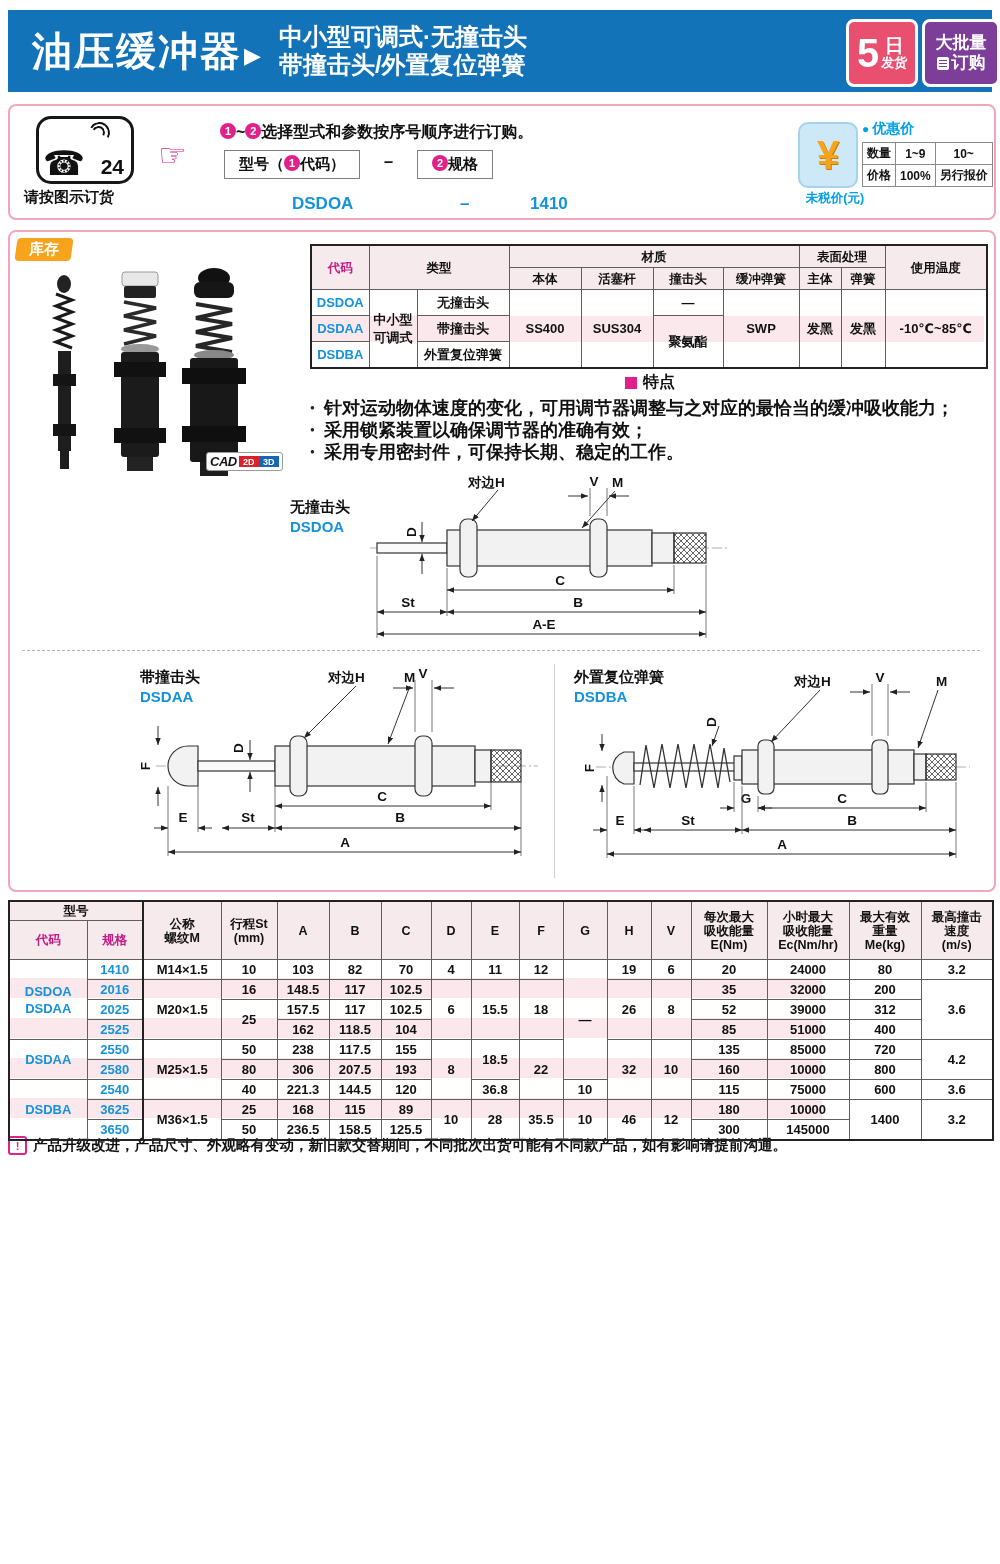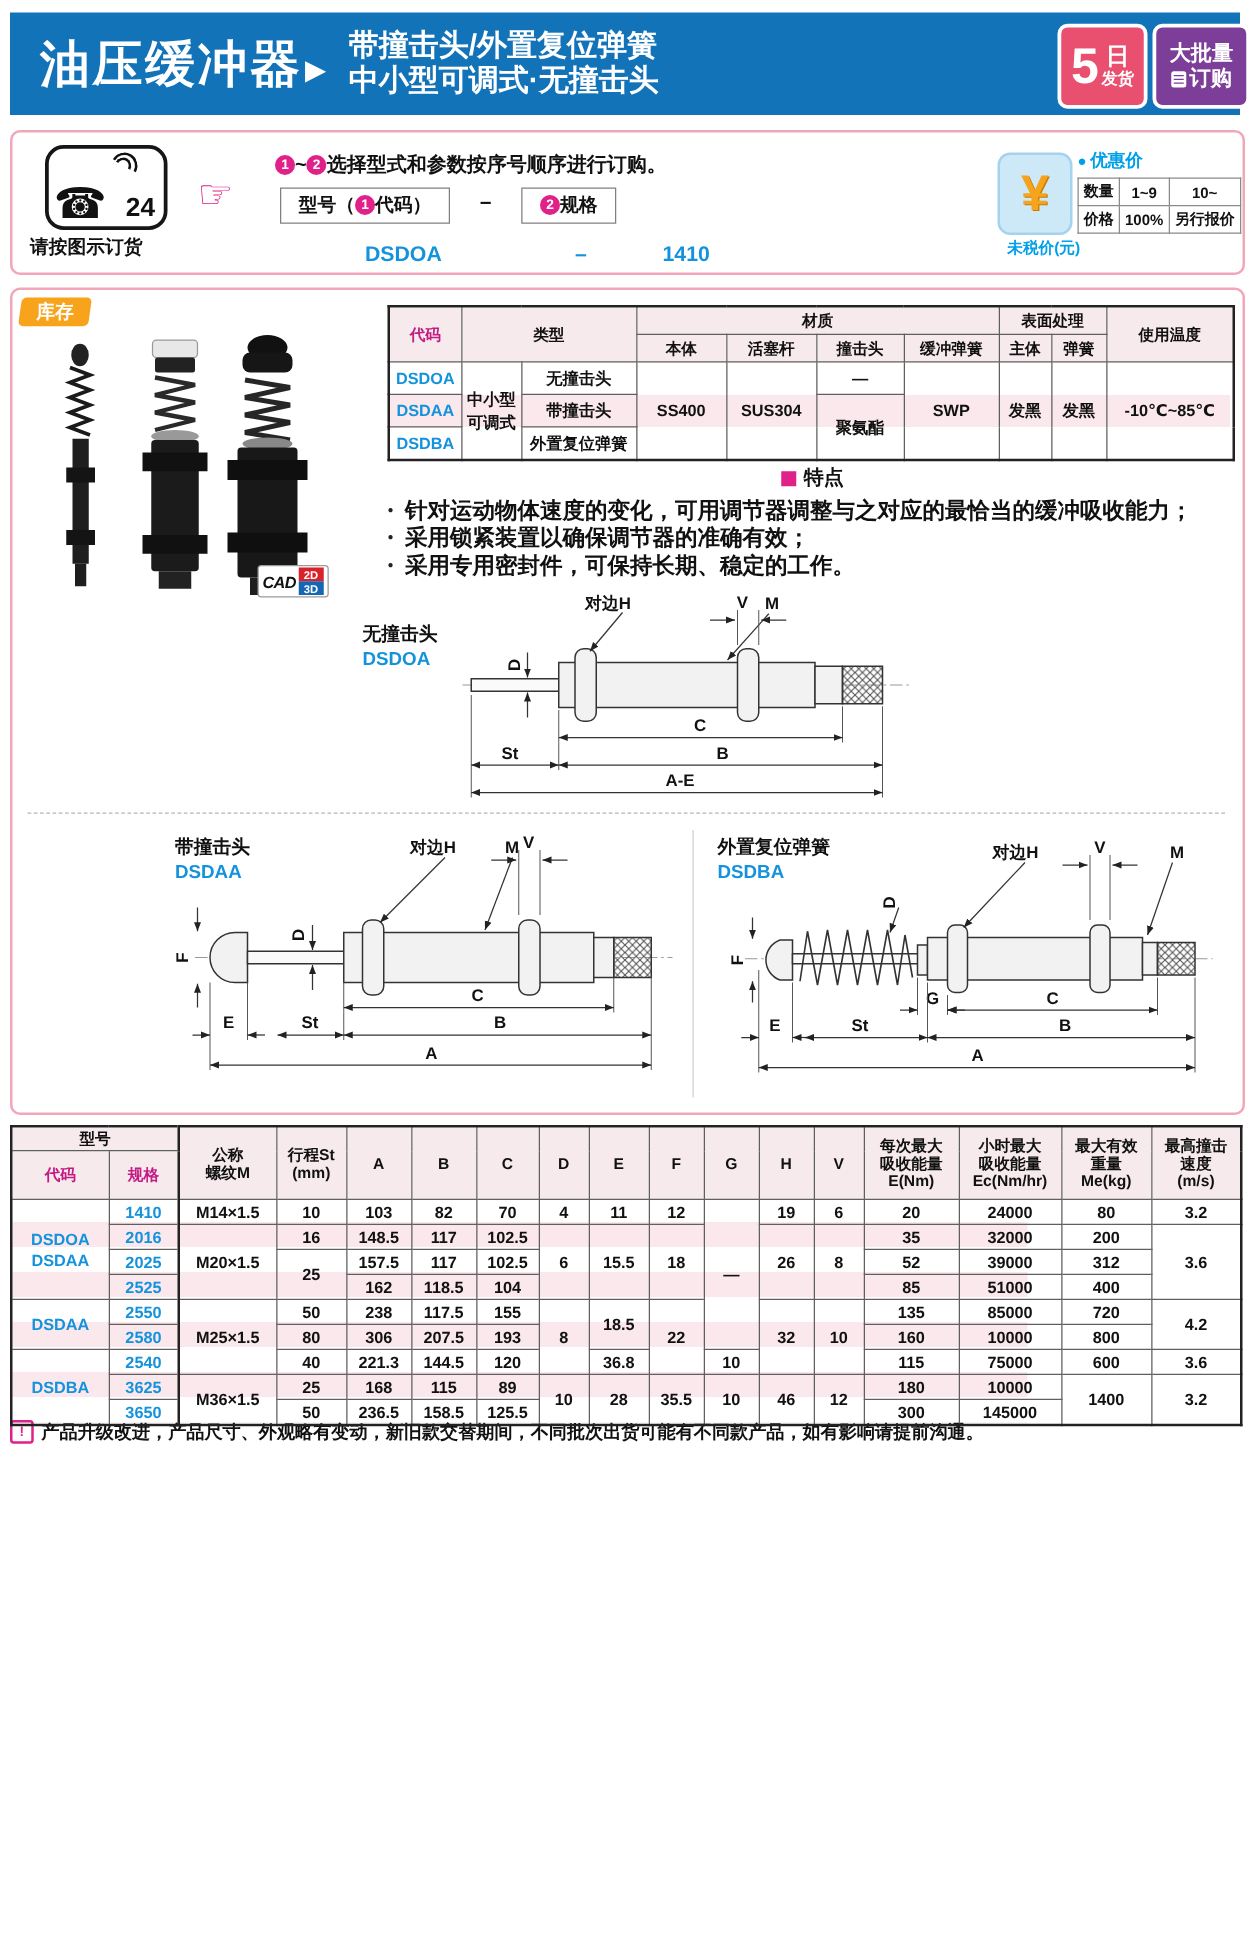--- a/index.html
+++ b/index.html
@@ -56,21 +56,21 @@
 
   
   .main-box{left:8px;top:230px;width:984px;height:658px;border:2px solid #f2a6ba;border-radius:8px;background:#fff;}
   .stock-badge{position:absolute;left:6px;top:6px;background:#f7a31c;color:#fff;font-size:15px;font-weight:bold;
         padding:2px 13px;border-radius:4px;transform:skewX(-8deg);}
   .stock-badge span{display:inline-block;transform:skewX(8deg);}
   .photo{position:absolute;left:12px;top:24px;}
   .cad-badge{position:absolute;left:196px;top:220px;display:flex;align-items:center;background:#fff;border:1px solid #9a9a9a;
         border-radius:3px;padding:1px 3px;}
   .cad-badge .cad{font-size:13px;font-weight:bold;font-style:italic;letter-spacing:-0.5px;margin-right:2px;}
-  .cad-badge .st{display:flex;flex-direction:column;}
+  .cad-badge .st{display:flex;flex-direction:row;}
   .cad-badge .d2,.cad-badge .d3{width:20px;height:11px;color:#fff;font-size:9px;font-weight:bold;display:flex;align-items:center;justify-content:center;}
   .cad-badge .d2{background:#d8232a;}
   .cad-badge .d3{background:#1666b3;}
 
   .twrap{position:absolute;}
   .stripes{position:absolute;z-index:0;}
   .dtable{position:relative;z-index:1;border-collapse:collapse;table-layout:fixed;background:transparent;}
   .dtable th,.dtable td{border:1px solid #5f5f5f;text-align:center;padding:0;overflow:hidden;}
   .dtable{border:2px solid #222;}
   .dtable thead th{background:#f7eaed;font-size:12.5px;font-weight:bold;color:#111;line-height:14px;}
@@ -127,22 +127,22 @@
 </style>
 </head>
 <body>
 
 <div id="page">
 
   <div class="abs header-bar">
     <span class="h-title">油压缓冲器</span>
     <span class="h-arrow">▶</span>
     <div class="h-sub">
+      <div>中小型可调式·无撞击头</div>
       <div>带撞击头/外置复位弹簧</div>
-      <div>中小型可调式·无撞击头</div>
     </div>
     <div class="badge-ship">
       <span class="n">5</span>
       <span class="col">
         <span class="u">日</span>
         <span class="t">发货</span>
       </span>
     </div>
     <div class="badge-bulk">
       <span class="l1">大批量</span>

